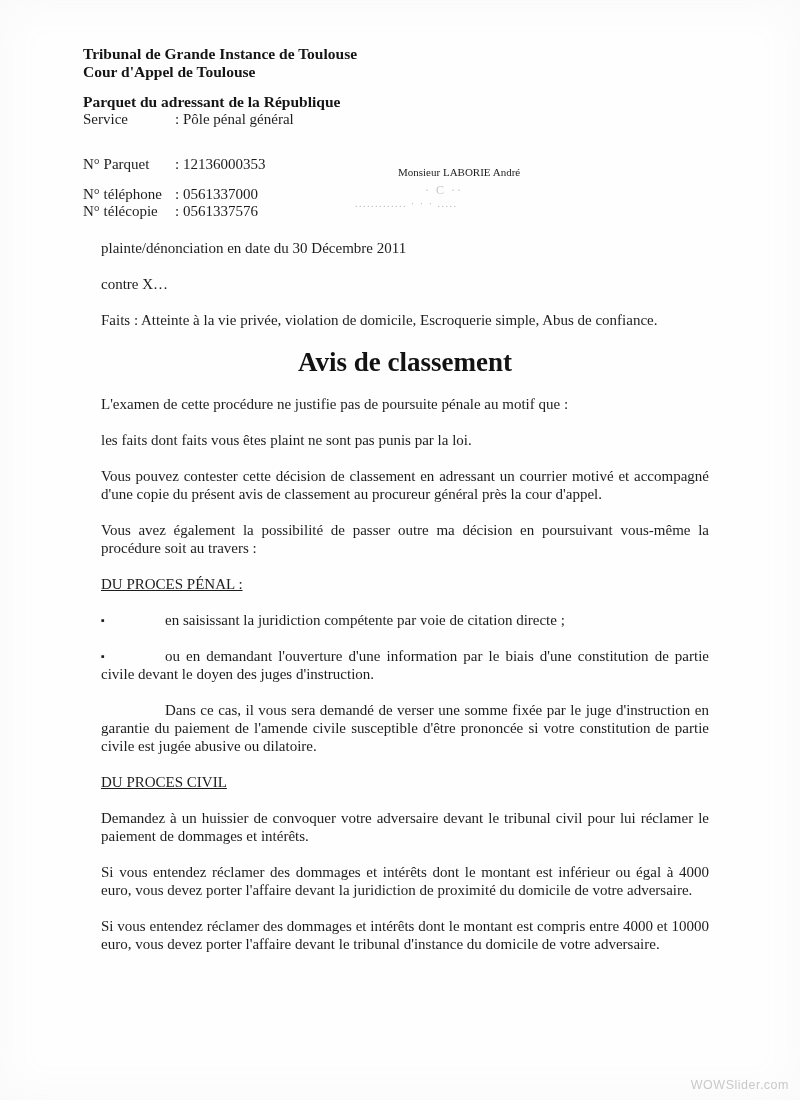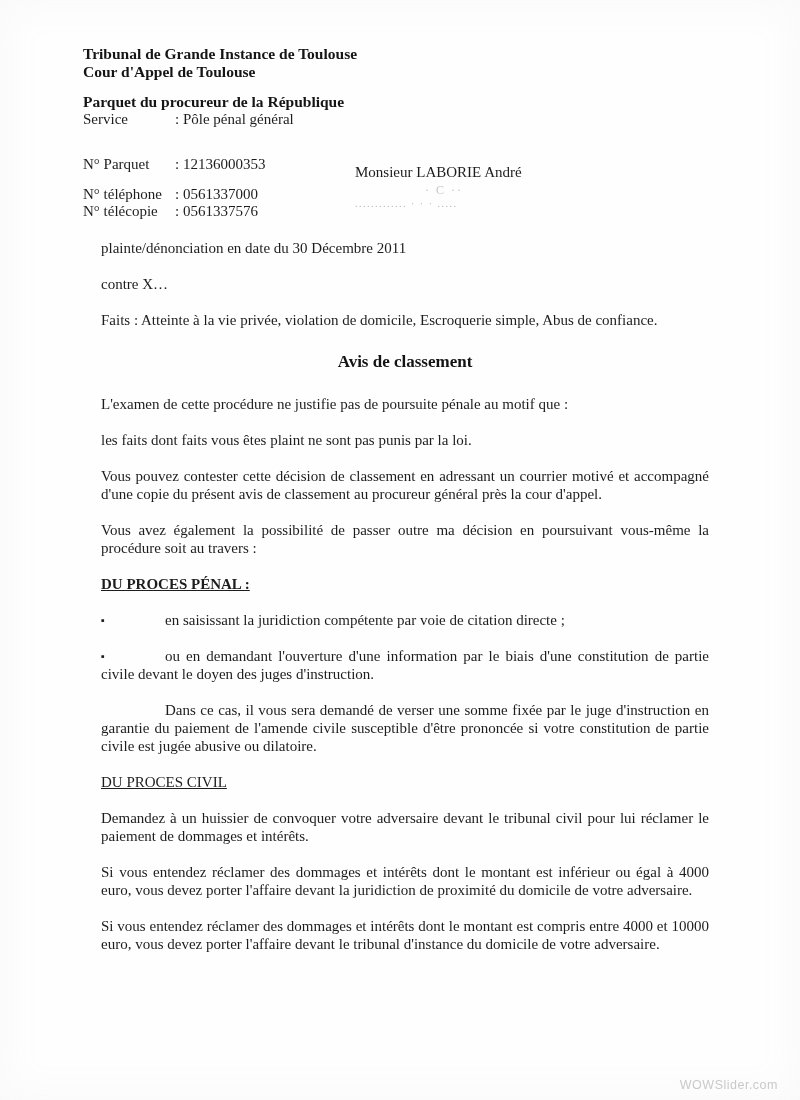--- a/index.html
+++ b/index.html
@@ -23,72 +23,72 @@
     line-height: 18px;
   }
   .letterhead { font-size: 15.5px; line-height: 17.5px; font-weight: bold; color: #151515; }
   .office { font-size: 15.5px; line-height: 17.5px; font-weight: bold; color: #151515; margin-top: 13px; }
   .frow { line-height: 17.5px; }
   .frow .flabel { display: inline-block; width: 92px; }
   .frow.gap-parquet { margin-top: 28px; }
   .frow.gap-tel { margin-top: 12px; }
 
   .recipient { position: absolute; left: 355px; top: 164px; width: 260px; }
-  .recipient-name { font-size: 15px; line-height: 17px; }
+  .recipient-name { font-size: 11px; line-height: 17px; margin-left: 43px; }
   .redaction-smudge {
     position: absolute; left: 70px; top: 17px;
     color: #c6c6c6; font-size: 12px; letter-spacing: 2px;
     filter: blur(0.7px);
     white-space: nowrap;
   }
   .redaction-dots {
     position: absolute; left: 0; top: 31px;
     color: #b5b5b5; font-size: 10px; letter-spacing: 1.5px;
     filter: blur(0.4px);
     white-space: nowrap;
   }
 
   .body-text p { margin: 18px; text-align: justify; }
   .case-block { margin-top: 66px; }
   .sp16 { margin-top: 16px; }
   .sp36 { margin-top: 36px; }
   .doc-title {
-    font-size: 17px; line-height: 30px; font-weight: bold;
+    font-size: 27px; line-height: 30px; font-weight: bold;
     text-align: center; color: #131313;
     margin: 11px 0 0 0;
   }
   .sp15 { margin-top: 15px; }
   .sp32 { margin-top: 32px; }
   .sp34 { margin-top: 34px; }
   .sp17 { margin-top: 17px; }
-  .sp9  { margin-top: 9px; font-weight: bold; }
+  .sp9  { margin-top: 9px; }
   .sp18 { margin-top: 18px; }
   .sp14 { margin-top: 14px; }
   .sp13 { margin-top: 13px; }
   .section-heading { text-decoration: underline; text-align: left !important; }
   .bullet-glyph { display: inline-block; width: 64px; font-size: 11px; vertical-align: 1px; }
   .indent { text-indent: 64px; }
 
   .watermark {
-    position: absolute; right: 22px; bottom: 8px;
+    position: absolute; right: 11px; bottom: 8px;
     font-family: "Liberation Sans", "DejaVu Sans", sans-serif;
     font-size: 12.5px; color: #c9c9c9; letter-spacing: 0.5px;
   }
 </style>
 </head>
 <body>
 
 <div class="page">
   <div class="content">
 
     <div class="letterhead">
       <div>Tribunal de Grande Instance de Toulouse</div>
       <div>Cour d'Appel de Toulouse</div>
     </div>
-    <div class="office">Parquet du procureur de la République</div>
+    <div class="office">Parquet du adressant de la République</div>
 
     <div class="frow">
       <span class="flabel">Service</span><span>: Pôle pénal général</span>
     </div>
     <div class="frow gap-parquet">
       <span class="flabel">N° Parquet</span><span>: 12136000353</span>
     </div>
     <div class="frow gap-tel">
       <span class="flabel">N° téléphone</span><span>: 0561337000</span>
     </div>

